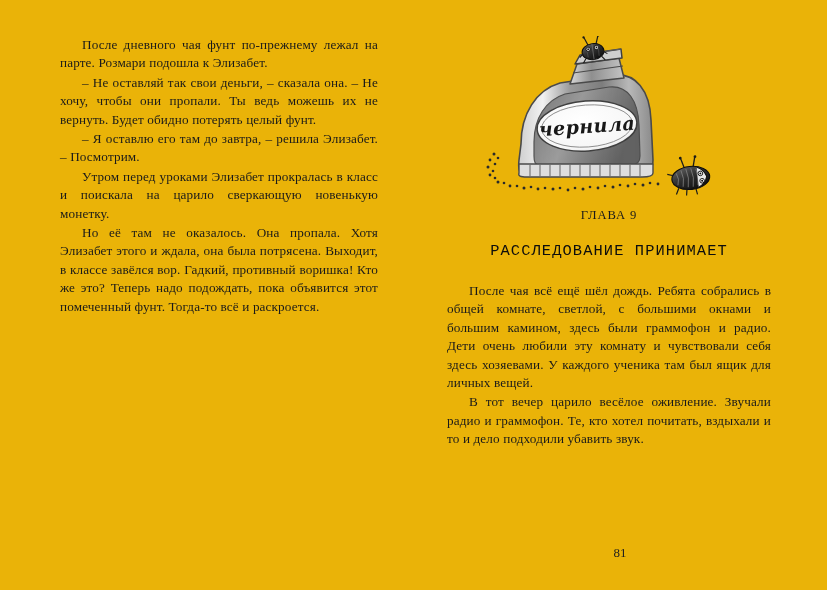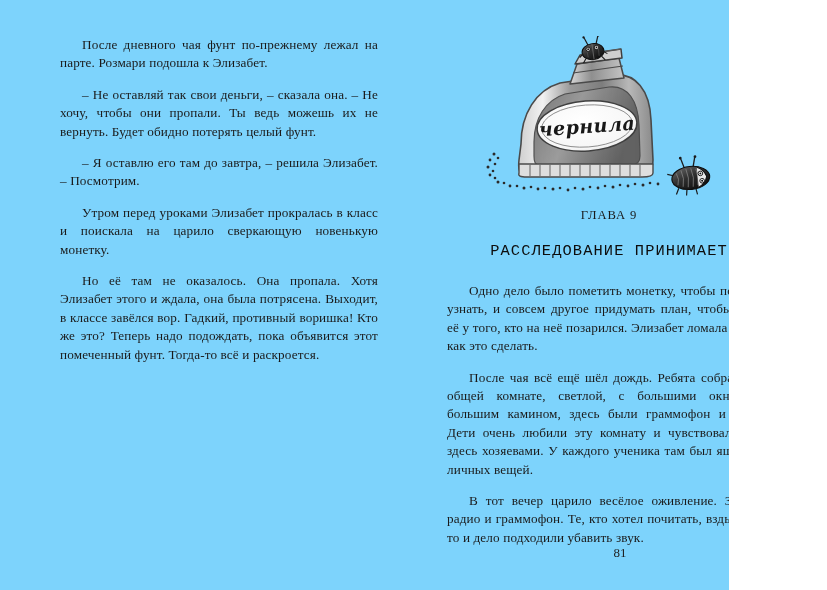--- a/index.html
+++ b/index.html
@@ -2,23 +2,23 @@
 <html><head>
 <meta charset="utf-8">
 <style>
   html, body {
     margin: 0;
     padding: 0;
     background: #ffffff;
   }
   .page-spread {
     position: relative;
-    width: 729px;
+    width: 827px;
     height: 590px;
-    background: #7dd3fc;
+    background: #eab308;
     overflow: hidden;
     font-family: "Liberation Serif", "DejaVu Serif", serif;
     color: #1a1a1a;
   }
 
   
   .page-left {
     position: absolute;
     left: 0;
     top: 0;
@@ -50,21 +50,21 @@
   p.body-par {
     margin: 0;
     font-size: 13.2px;
     line-height: 18.4px;
     text-align: justify;
     text-indent: 22px;
     hyphens: manual;
     letter-spacing: 0.01em;
   }
   p.body-par + p.body-par {
-    margin-top: 13px;
+    margin-top: 1px;
   }
 
   
   .illustration {
     position: relative;
     width: 324px;
     height: 172px;
   }
   .illustration svg {
     position: absolute;
@@ -291,21 +291,20 @@
         </svg>
       </div>
 
       <div class="chapter-block">
         <p class="chapter-number">ГЛАВА 9</p>
         <h1 class="chapter-title">
           <span class="title-line">РАССЛЕДОВАНИЕ ПРИНИМАЕТ</span>
         </h1>
       </div>
 
-      <p class="body-par">Одно дело было пометить монетку, чтобы потом её узнать, и совсем другое придумать план, чтобы найти её у того, кто на неё позарился. Элизабет ломала голову, как это сделать.</p>
       <p class="body-par">После чая всё ещё шёл дождь. Ребята собрались в общей комнате, светлой, с большими окнами и большим камином, здесь были граммофон и радио. Дети очень любили эту комнату и чувствовали себя здесь хозяевами. У каждого ученика там был ящик для личных вещей.</p>
       <p class="body-par">В тот вечер царило весёлое оживление. Звучали радио и граммофон. Те, кто хотел почитать, вздыхали и то и дело подходили убавить звук.</p>
     </div>
 
     <div class="folio">81</div>
   </div>
 
 </div>
 
 </body></html>

